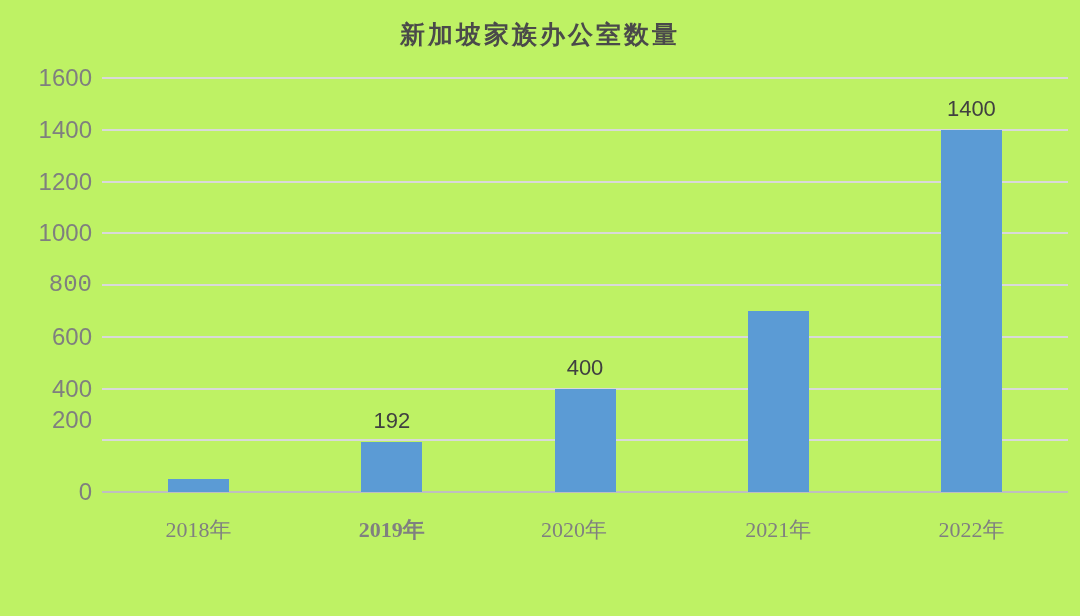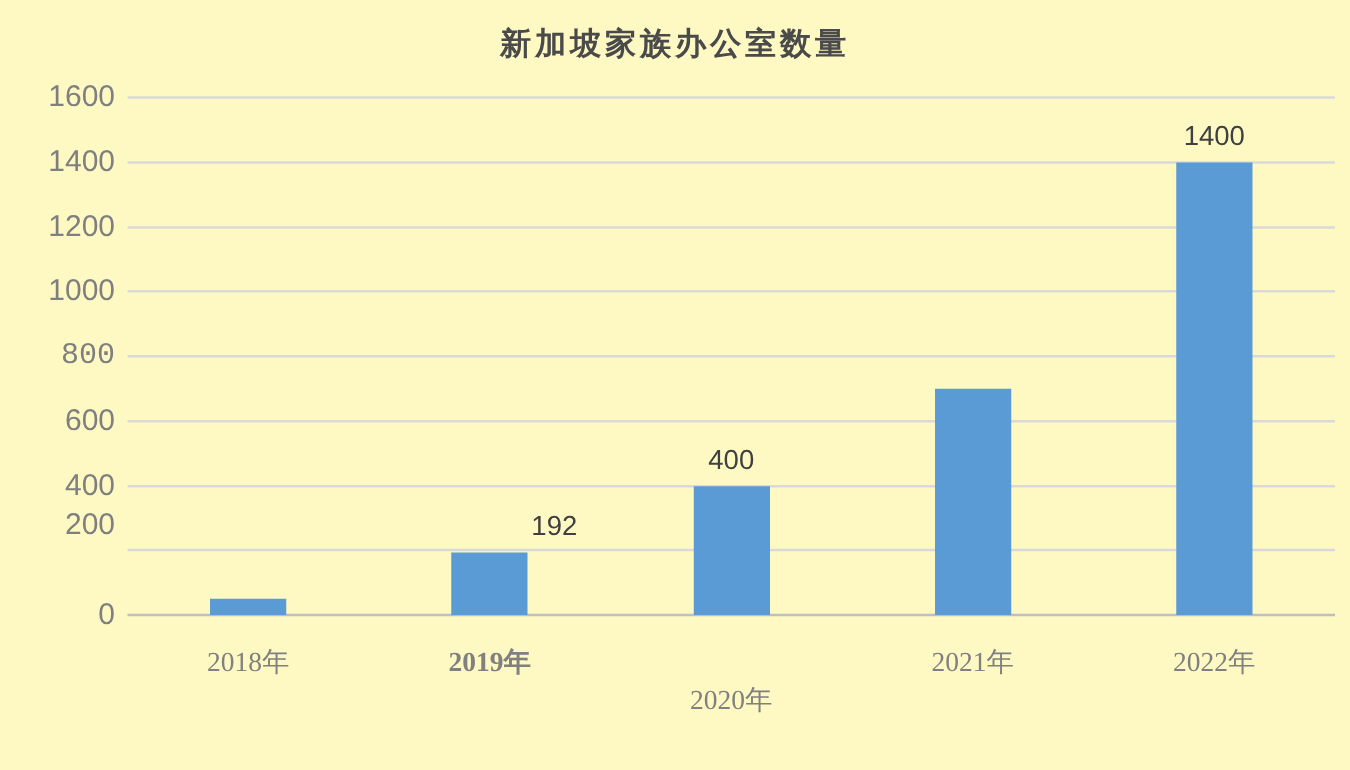--- a/index.html
+++ b/index.html
@@ -10,21 +10,21 @@
   body {
     width: 1080px;
     height: 616px;
     font-family: "Liberation Sans", "DejaVu Sans", sans-serif;
     overflow: hidden;
   }
   #chart-root {
     position: relative;
     width: 1080px;
     height: 616px;
-    background: #fef9c3;
+    background: #bef264;
   }
 
   
   #chart-title {
     position: absolute;
     left: 0;
     top: 18px;
     width: 1080px;
     text-align: center;
     font-family: "Liberation Serif", "DejaVu Serif", serif;
@@ -126,21 +126,21 @@
       <div class="gridline" style="top: -1px;"></div>
       <div class="bar" title="2018年: 50" style="left: 66.1px; height: 12.9375px; background: rgb(91, 155, 213);"></div>
       <div class="bar" title="2019年: 192" style="left: 259.3px; height: 49.68px; background: rgb(91, 155, 213);"></div>
       <div class="bar" title="2020年: 400" style="left: 452.5px; height: 103.5px; background: rgb(91, 155, 213);"></div>
       <div class="bar" title="2021年: 700" style="left: 645.7px; height: 181.125px; background: rgb(91, 155, 213);"></div>
       <div class="bar" title="2022年: 1400" style="left: 838.9px; height: 362.25px; background: rgb(91, 155, 213);"></div>
     </div>
   <div id="x-axis">
       <div class="xtick-label" style="left: 98.6px;">2018年</div>
       <div class="xtick-label" style="left: 291.8px; font-weight: bold;">2019年</div>
-      <div class="xtick-label" style="left: 485px; margin-top: 30px;">2020年</div>
+      <div class="xtick-label" style="left: 474px;">2020年</div>
       <div class="xtick-label" style="left: 678.2px;">2021年</div>
       <div class="xtick-label" style="left: 871.4px;">2022年</div>
     </div>
 
-    <div class="bar-value" style="left: 321.8px; top: 410.32px; text-align: right;">192</div>
+    <div class="bar-value" style="left: 321.8px; top: 410.32px;">192</div>
     <div class="bar-value" style="left: 515px; top: 356.5px;">400</div>
     <div class="bar-value" style="left: 901.4px; top: 97.75px;">1400</div>
   </div>
 
 </body></html>

